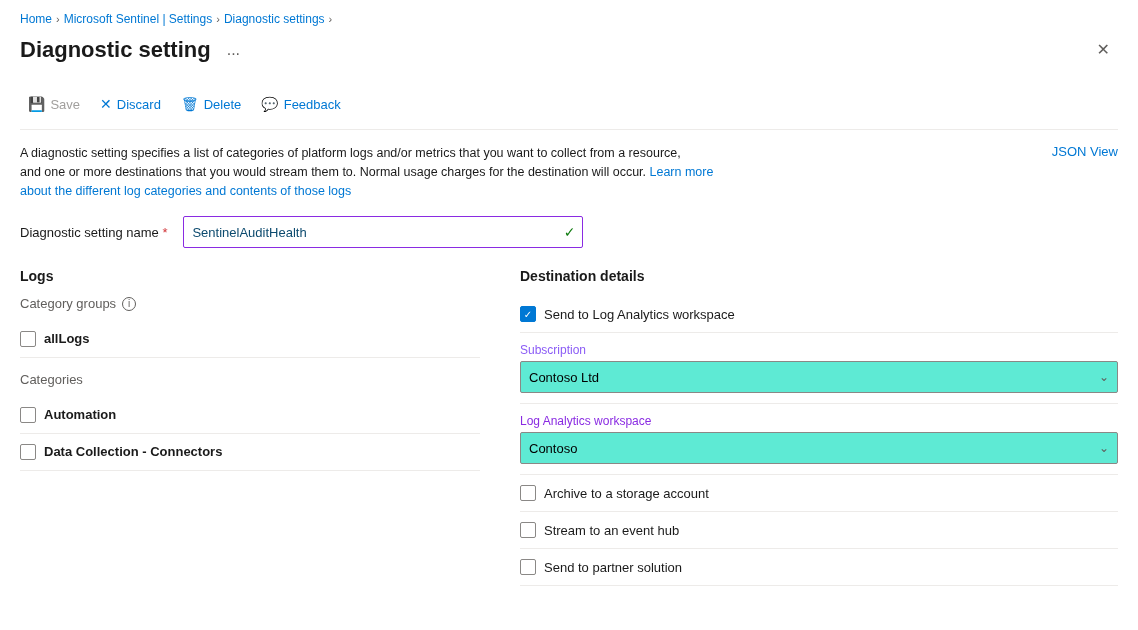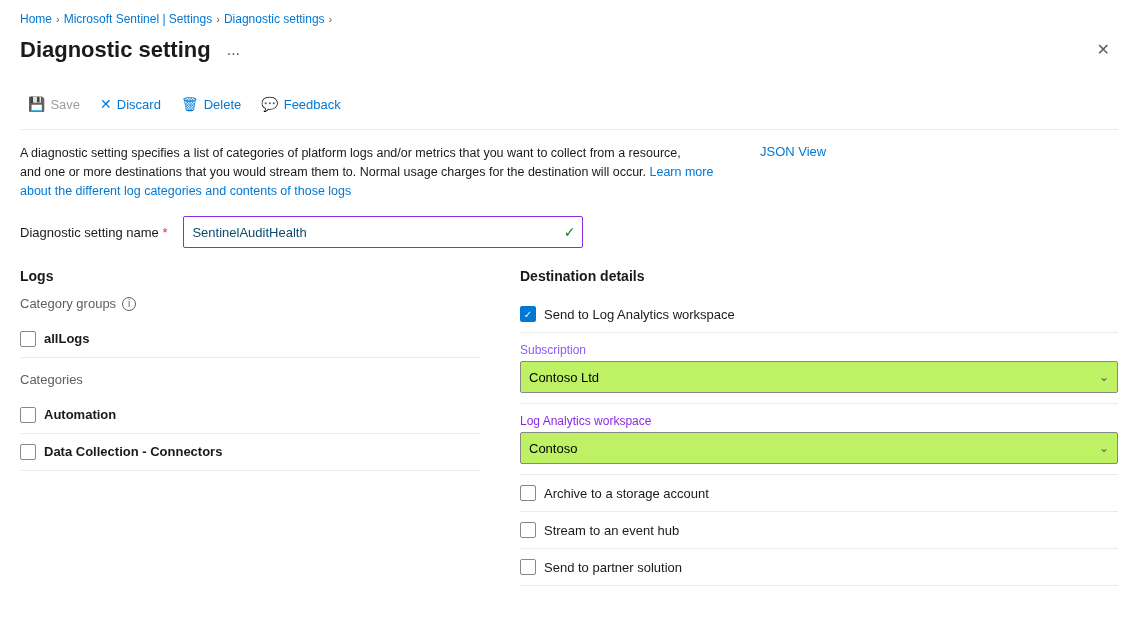--- a/index.html
+++ b/index.html
@@ -88,21 +88,21 @@
     .toolbar-btn.disabled {
       color: #a19f9d;
       cursor: default;
     }
     .toolbar-icon {
       font-size: 14px;
     }
     
     .description-area {
       display: flex;
-      justify-content: flex-start;
+      justify-content: space-between;
       align-items: flex-start;
       margin-bottom: 16px;
     }
     .description-text {
       font-size: 12.5px;
       color: #1a1a1a;
       line-height: 1.5;
       max-width: 720px;
     }
     .description-text a {
@@ -253,21 +253,21 @@
     .sub-label.blue {
       color: #8b5cf6;
     }
     .dropdown {
       width: 100%;
       height: 32px;
       border: 1px solid #8a8886;
       border-radius: 2px;
       padding: 0 8px;
       font-size: 13px;
-      background: #bef264;
+      background: #5eead4;
       appearance: none;
       -webkit-appearance: none;
       cursor: pointer;
       display: flex;
       align-items: flex-end;
       justify-content: space-between;
       position: relative;
     }
     .dropdown-wrapper {
       position: relative;

